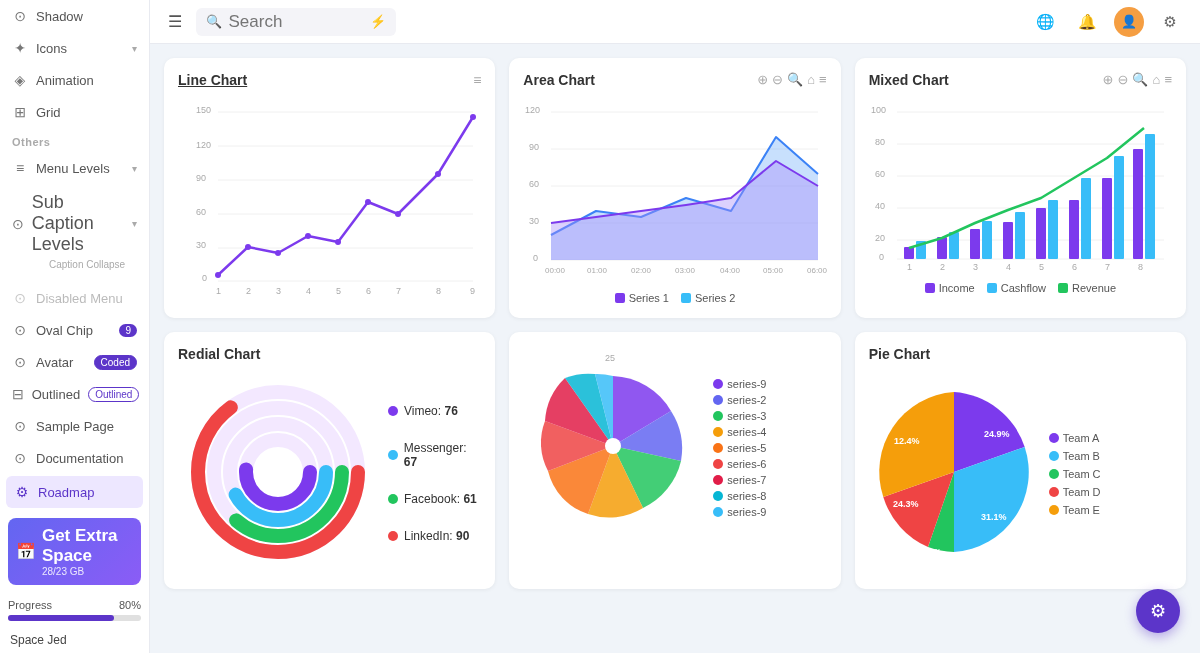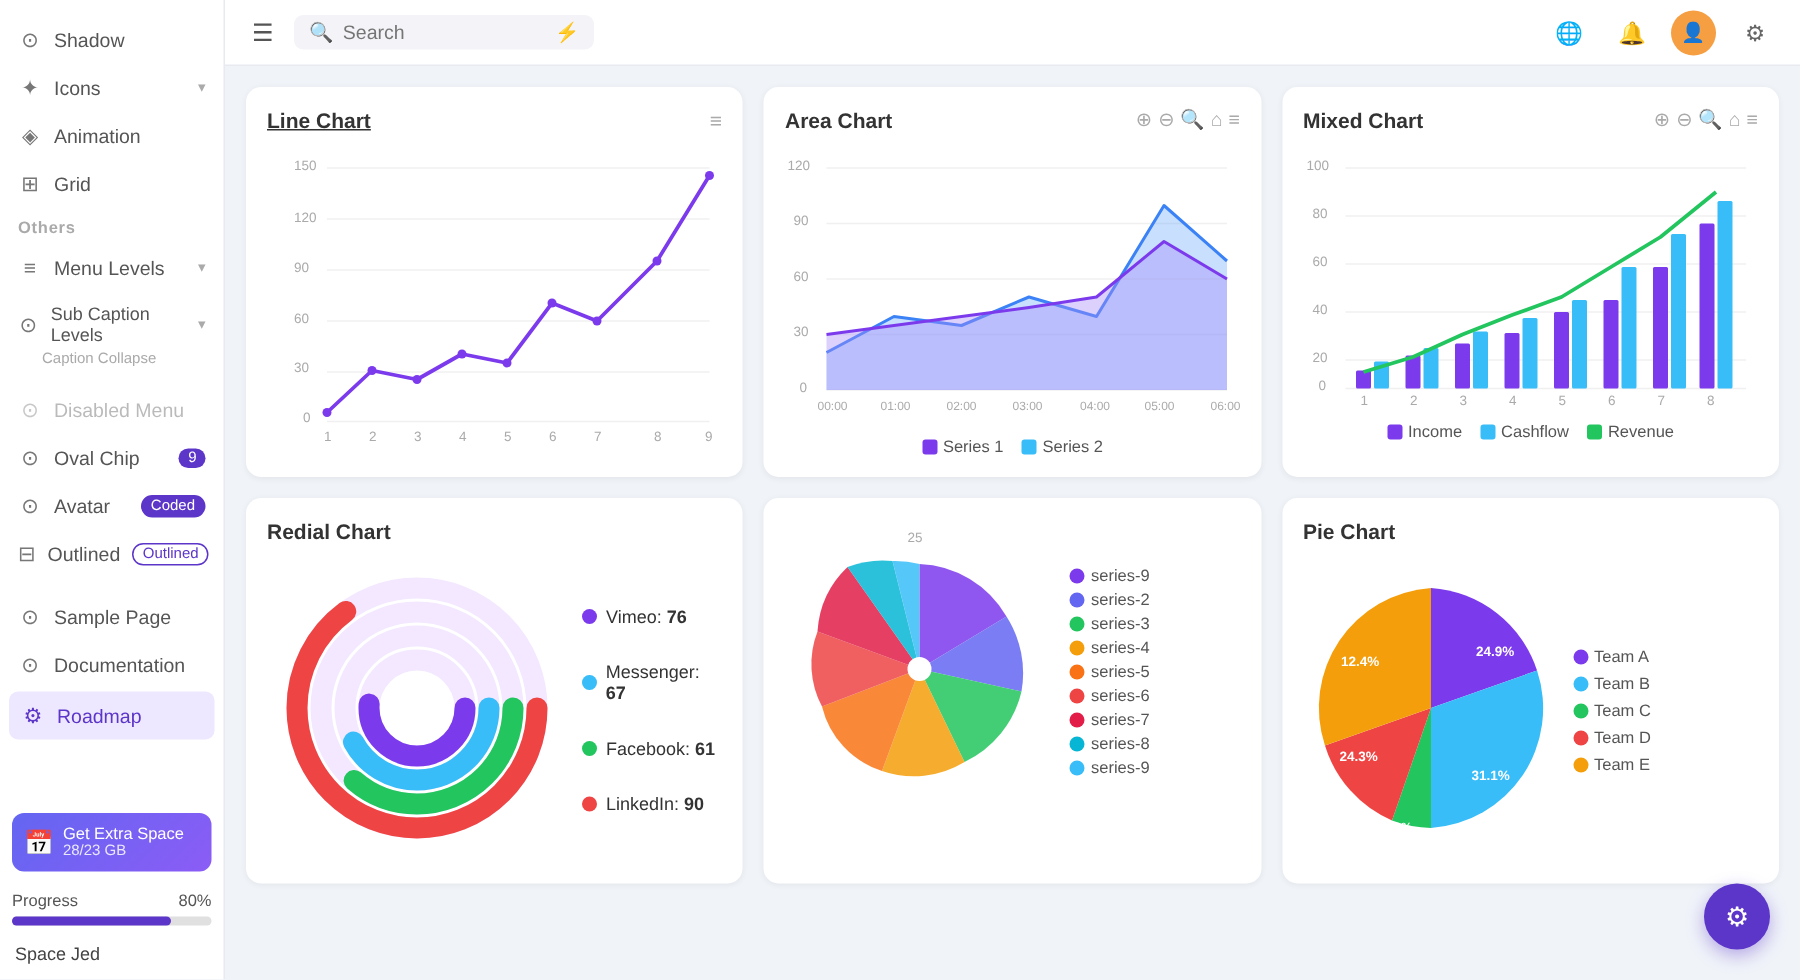--- a/index.html
+++ b/index.html
@@ -7,30 +7,30 @@
     
     .app-layout { display: flex; height: 653px; overflow: hidden; }
     .sidebar-item { display: flex; align-items: center; gap: 8px; padding: 8px 12px; cursor: pointer; color: #555; font-size: 13px; }
     .sidebar-item.active { background: #ede7ff; color: #5c35c9; border-radius: 6px; margin: 2px 6px; padding: 8px 8px; }
     .sidebar-item .icon { width: 16px; height: 16px; display: flex; align-items: center; justify-content: center; color: #777; font-size: 14px; }
     .sidebar-item .chevron { margin-left: auto; font-size: 10px; color: #aaa; }
     .sidebar-section { padding: 8px 12px 4px; font-size: 11px; color: #aaa; font-weight: 600; letter-spacing: 0.5px; }
     .sidebar-badge { background: #5c35c9; color: #fff; border-radius: 10px; font-size: 10px; padding: 1px 6px; margin-left: auto; }
     .sidebar-chip { border: 1px solid #5c35c9; color: #5c35c9; border-radius: 10px; font-size: 10px; padding: 1px 6px; margin-left: auto; }
     .sidebar-chip.filled { background: #5c35c9; color: #fff; }
-    .sidebar-caption { font-size: 10px; color: #aaa; margin-left: 16px; margin-top: -4px; padding-bottom: 4px; }
+    .sidebar-caption { font-size: 10px; color: #aaa; margin-left: 37px; margin-top: -4px; padding-bottom: 4px; }
     .sidebar-disabled { opacity: 0.4; pointer-events: none; }
     .get-space-card { background: linear-gradient(135deg, #6366f1, #8b5cf6); border-radius: 8px; padding: 8px; color: #fff; font-size: 11px; display: flex; align-items: center; gap: 6px; }
     .progress-section { padding: 6px 8px; }
     .progress-label { display: flex; justify-content: space-between; font-size: 11px; color: #555; margin-bottom: 4px; text-align: right; }
     .progress-bar-bg { background: #e0e0e0; border-radius: 4px; height: 6px; }
     .progress-bar-fill { background: #5c35c9; border-radius: 4px; height: 6px; }
     .hamburger { cursor: pointer; color: #555; font-size: 16px; padding: 4px; }
     .search-bar { flex: 1; max-width: 200px; display: flex; align-items: center; background: #f4f4f8; border-radius: 6px; padding: 4px 10px; gap: 6px; }
-    .search-bar input { border: none; background: transparent; outline: none; font-size: 13px; color: #555; width: 100%; }
+    .search-bar input { border: none; background: transparent; outline: none; font-size: 17px; color: #555; width: 100%; }
     .header-actions { display: flex; align-items: center; gap: 10px; }
     .header-icon { width: 32px; height: 32px; display: flex; align-items: center; justify-content: center; border-radius: 50%; cursor: pointer; color: #666; font-size: 16px; }
     .avatar-circle { width: 30px; height: 30px; border-radius: 50%; background: #f59e42; display: flex; align-items: center; justify-content: center; font-size: 13px; overflow: hidden; }
     .sidebar-col { width: 150px; background: #fff; border-right: 1px solid #e8eaf0; display: flex; flex-direction: column; overflow-y: auto; flex-shrink: 0; }
     .main-content { flex: 1; overflow-y: auto; padding: 14px; background: #f0f4f9; }
     
     
     .charts-grid { display: grid; grid-template-columns: 1fr 1fr 1fr; gap: 14px; }
     .chart-card { background: #fff; border-radius: 10px; padding: 14px; box-shadow: 0 1px 4px rgba(0,0,0,0.06); }
     .chart-title { font-size: 14px; font-weight: 600; color: #333; margin-bottom: 10px; }
@@ -86,21 +86,21 @@
     <div class="sidebar-section">Others</div>
 
     <div class="sidebar-item">
       <span class="icon">≡</span>
       <span>Menu Levels</span>
       <span class="chevron">▾</span>
     </div>
     <div class="sidebar-item" style="align-items:flex-start;flex-direction:column;padding-left:12px;">
       <div style="display:flex;align-items:center;gap:8px;width:100%;">
         <span class="icon">⊙</span>
-        <span style="font-size:12px;">Sub Caption Levels</span>
+        <span style="font-size:18px;">Sub Caption Levels</span>
         <span class="chevron" style="margin-left:auto;">▾</span>
       </div>
       <div class="sidebar-caption">Caption Collapse</div>
     </div>
     <div class="sidebar-item sidebar-disabled">
       <span class="icon">⊙</span>
       <span>Disabled Menu</span>
     </div>
     <div class="sidebar-item">
       <span class="icon">⊙</span>
@@ -132,21 +132,21 @@
       <span class="icon" style="color:#5c35c9;">⚙</span>
       <span>Roadmap</span>
     </div>
 
     <div style="flex:1;"></div>
 
     <div style="padding:8px;">
       <div class="get-space-card">
         <span style="font-size:16px;">📅</span>
         <div>
-          <div style="font-weight:400;font-size:11px;">Get Extra Space</div>
+          <div style="font-weight:700;font-size:17px;">Get Extra Space</div>
           <div style="font-size:10px;opacity:0.85;">28/23 GB</div>
         </div>
       </div>
     </div>
     <div class="progress-section">
       <div class="progress-label">
         <span>Progress</span>
         <span>80%</span>
       </div>
       <div class="progress-bar-bg">

